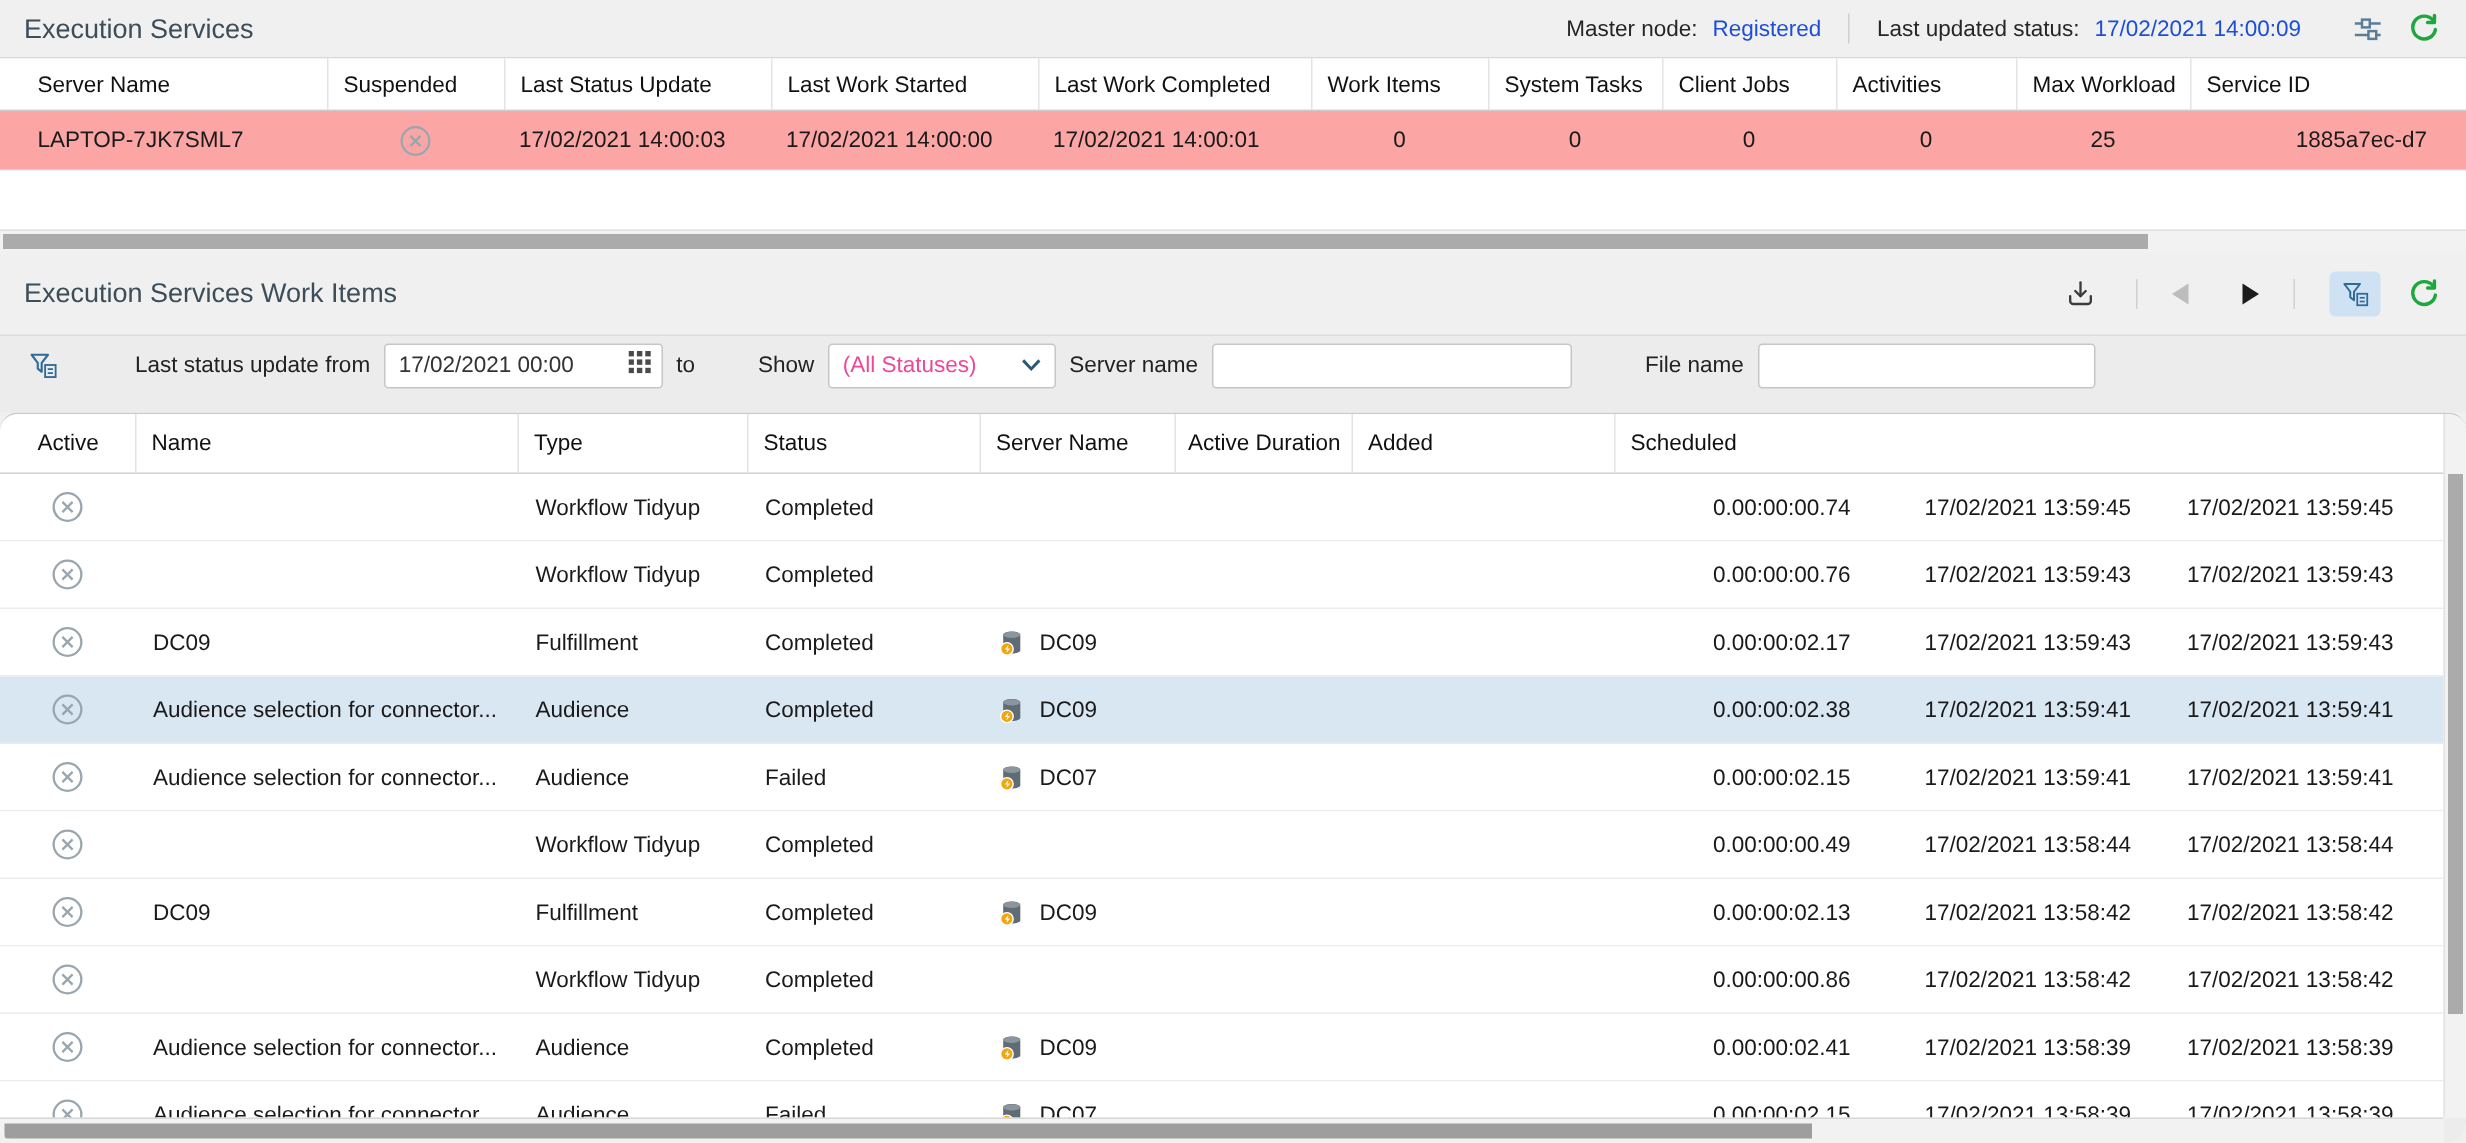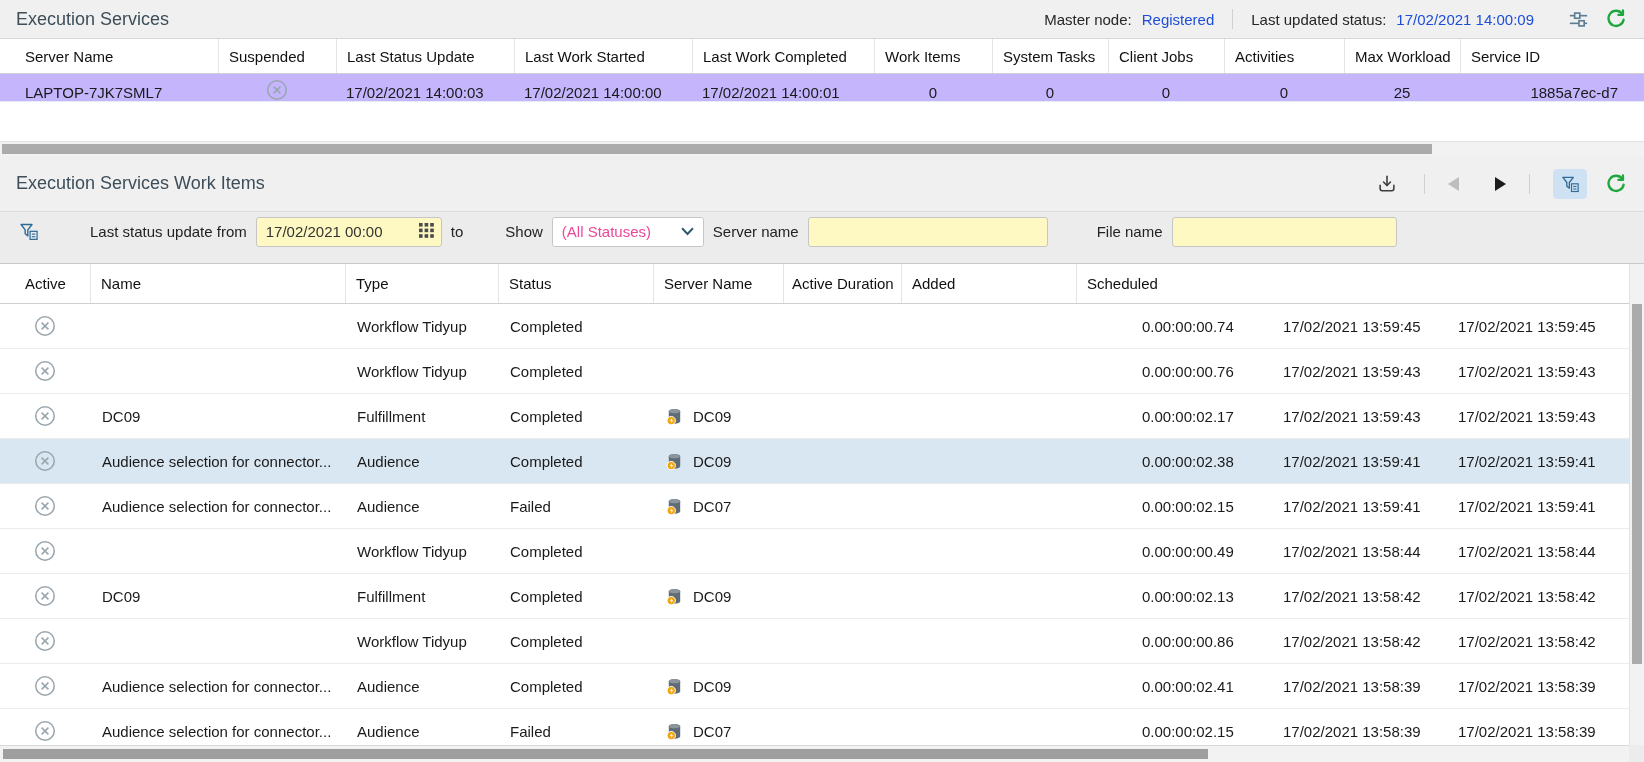--- a/index.html
+++ b/index.html
@@ -17,51 +17,51 @@
   .icon-btn { width: 28px; height: 28px; display: flex; align-items: center; justify-content: center; cursor: pointer; }
 
   
   .table1 { background: #fff; border-top: 1px solid #d8d8d8; }
   .t1-head { height: 35px; display: flex; border-bottom: 1px solid #cfcfcf; background: #fff; }
   .hcell { display: flex; align-items: center; padding-left: 10px; border-left: 1px solid #e4e4e4; color: #111; white-space: nowrap; overflow: hidden; }
   .hcell.first { border-left: none; padding-left: 25px; }
   .t1c1{width:218px}.t1c2{width:118px}.t1c3{width:178px}.t1c4{width:178px}.t1c5{width:182px}
   .t1c6{width:118px}.t1c7{width:116px}.t1c8{width:116px}.t1c9{width:120px}.t1c10{width:116px}
   .t1c11{flex:1}
-  .t1-row { height: 28px; display: flex; align-items: flex-end; background: #c4b5fd; border-bottom: 1px solid #e3edf5; }
+  .t1-row { height: 40px; display: flex; align-items: center; background: #fca5a5; border-bottom: 1px solid #e3edf5; }
   .t1-row .cell { padding-left: 10px; white-space: nowrap; overflow: hidden; }
   .cell.center { display: flex; justify-content: center; padding-left: 0; }
   .cell.right { text-align: right; padding-right: 26px; }
   .t1-spacer { height: 39px; background: #fff; }
   .hscroll { height: 15px; background: #f2f2f2; border-top: 1px solid #e0e0e0; position: relative; }
   .hthumb { position: absolute; top: 2px; left: 2px; height: 10px; background: #ababab; }
   .t1-thumb { width: 87%; }
 
   
   .p2-header { height: 55px; display: flex; align-items: center; padding: 0 14px 0 16px; }
   .toolbar { margin-left: auto; display: flex; align-items: center; gap: 15px; }
   .tri { width: 0; height: 0; border-top: 7px solid transparent; border-bottom: 7px solid transparent; cursor: pointer; }
   .tri-left { border-right: 11px solid #bdbdbd; }
   .tri-right { border-left: 11px solid #1c1c1c; }
   .filter-btn { width: 34px; height: 30px; background: #cfe2f4; border-radius: 4px; display: flex; align-items: center; justify-content: center; cursor: pointer; }
 
   
   .filterbar { height: 52px; background: #ececec; border-top: 1px solid #dcdcdc; display: flex; align-items: center; padding: 0 16px 12px 18px; white-space: nowrap; }
   .filterbar .lbl { color: #222; margin: 0 9px; }
-  .field { height: 30px; background: #fef9c3; border: 1px solid #c6c6c6; border-radius: 3px; display: flex; align-items: center; padding: 0 7px 0 9px; }
+  .field { height: 30px; background: #ffffff; border: 1px solid #c6c6c6; border-radius: 3px; display: flex; align-items: center; padding: 0 7px 0 9px; }
   .field input { border: none; outline: none; font-family: "Liberation Sans", sans-serif; font-size: 15px; color: #333; background: transparent; width: 100%; }
   .date-field { width: 186px; }
   .text-field { width: 240px; }
   .file-field { width: 225px; }
   .select-box { width: 152px; height: 30px; background: #fff; border: 1px solid #c6c6c6; border-radius: 3px; display: flex; align-items: center; justify-content: space-between; padding: 0 9px; color: #ec4899; cursor: pointer; }
   .grid-icon { flex: 0 0 auto; cursor: pointer; }
   .gap24 { width: 24px; } .gap40 { width: 40px; }
 
   
-  .table2 { flex: 1; background: #fff; border-top: 1px solid #c9c9c9; position: relative; display: flex; flex-direction: column; overflow: hidden; }
+  .table2 { flex: 1; background: #fff; border-top: 1px solid #c9c9c9; position: relative; display: flex; flex-direction: column; overflow: hidden; border-radius: 12px; }
   .t2-head { height: 40px; display: flex; border-bottom: 1px solid #cfcfcf; flex: 0 0 auto; margin-right: 15px; }
   .t2c-active{width:90px}.t2c-name{width:255px}.t2c-type{width:153px}.t2c-status{width:155px}
   .t2c-file{width:347px}.t2c-server{width:130px}.t2c-dur{width:118px}.t2c-added{width:175px}.t2c-sched{flex:1}
   .t2-body { flex: 1; overflow: hidden; margin-right: 15px; }
   .t2-row { height: 45px; display: flex; align-items: center; border-bottom: 1px solid #ebebeb; background: #fff; justify-content: space-between; }
   .t2-row.selected { background: #d9e7f3; }
   .t2-row .cell { padding-left: 12px; white-space: nowrap; overflow: hidden; }
   .t2-row .cell.icon-center { display: flex; justify-content: center; padding-left: 0; }
   .cell.dur { text-align: right; padding-right: 18px; }
   .cell.shift { padding-left: 35px; }

